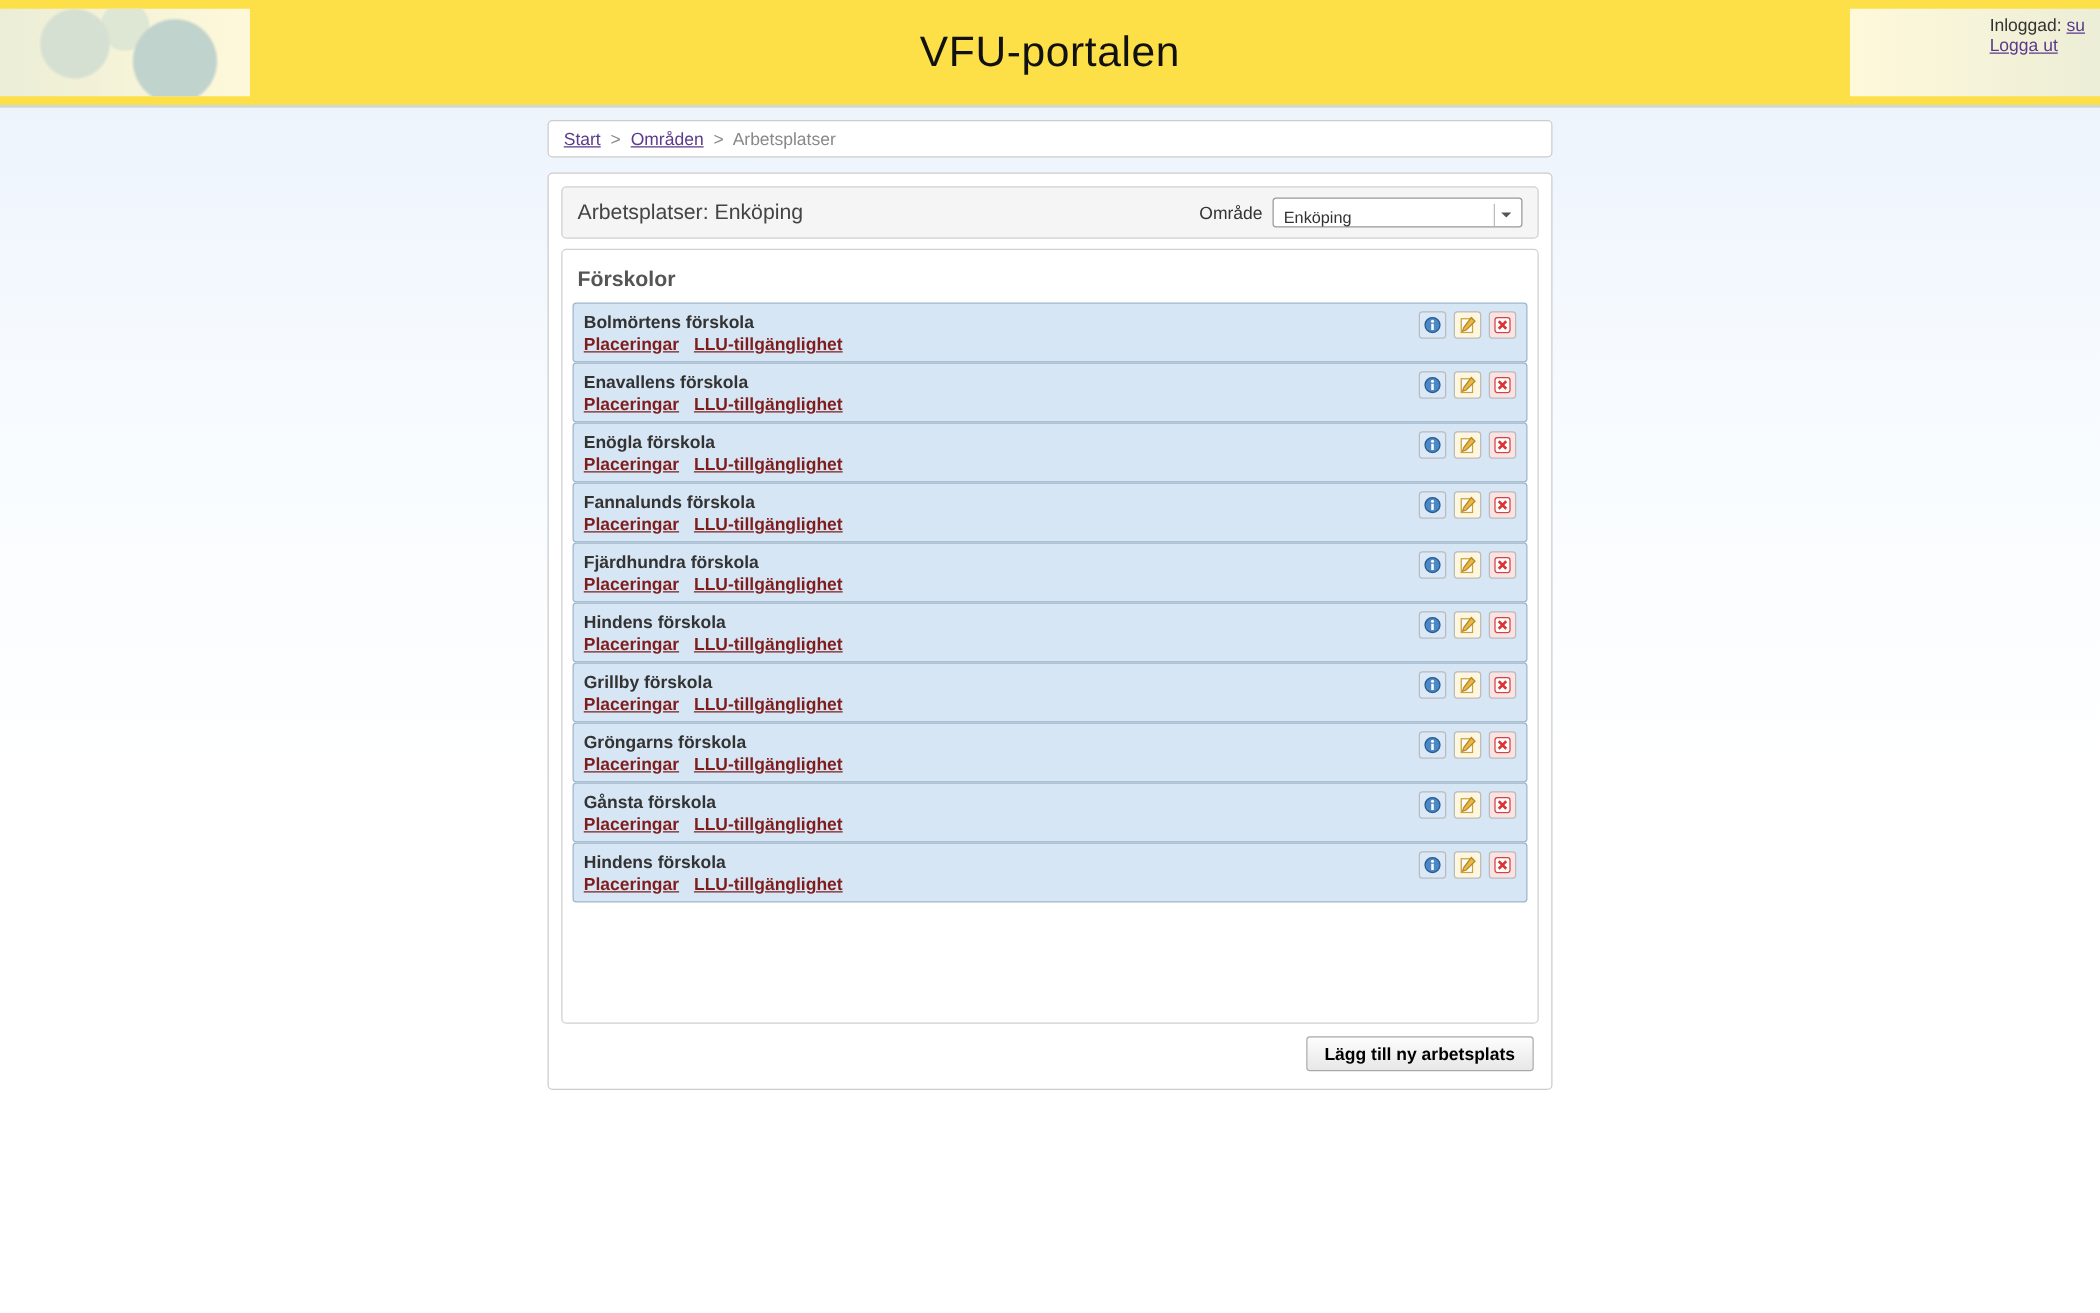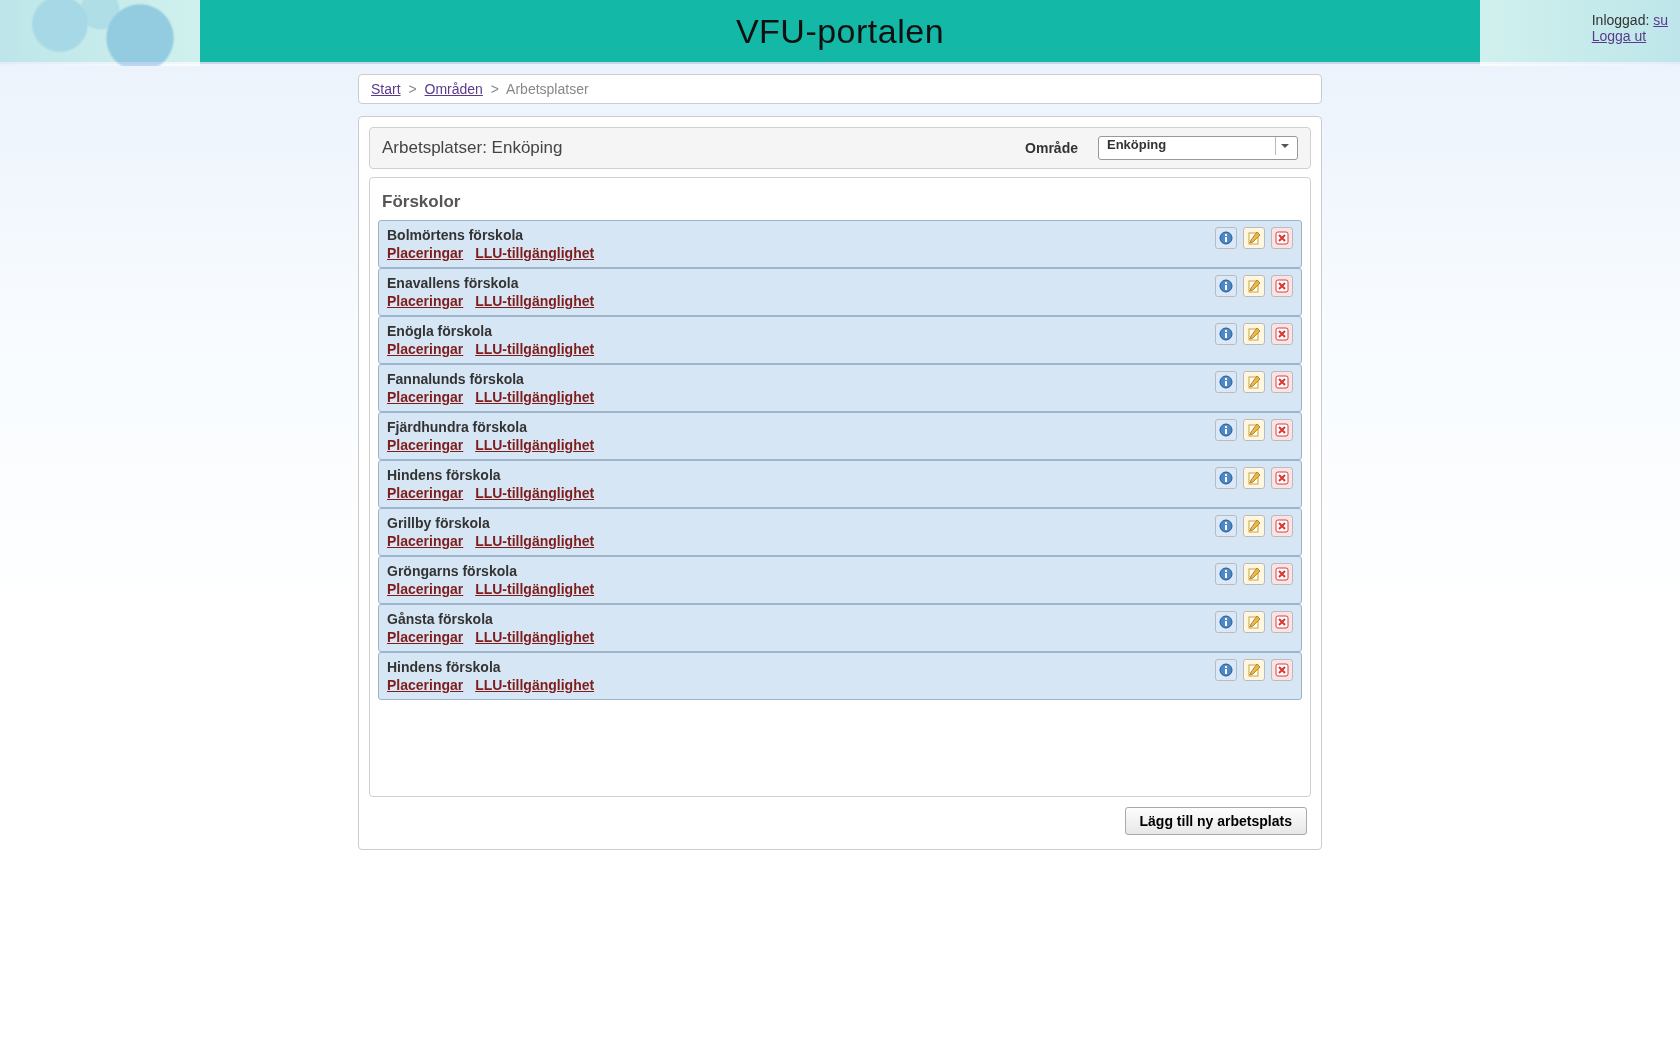--- a/index.html
+++ b/index.html
@@ -2,22 +2,22 @@
 <html><head>
   <meta charset="utf-8">
   <style>
     * { box-sizing: border-box; margin: 0; padding: 0; }
     html, body { width: 100%; height: 100%; font-family: Arial, Helvetica, sans-serif; font-size: 13px; color: #333; background: #fff; }
     body { background: linear-gradient(to bottom, #eaf1fb 0%, #f7fbff 30%, #ffffff 60%); }
     
     .header {
       display: flex;
       align-items: center;
-      height: 64px;
-      background: #14b8a6;
+      height: 86px;
+      background: #fde047;
       border-bottom: 2px solid #c7d7e8;
       position: relative;
     }
     .header-deco-left, .header-deco-right {
       width: 200px; height: 70px;
       background: radial-gradient(circle at 30% 40%, #cce0f5 18%, transparent 20%),
                   radial-gradient(circle at 70% 60%, #b3d1ef 22%, transparent 24%),
                   radial-gradient(circle at 50% 20%, #d7e8f8 16%, transparent 18%),
                   linear-gradient(to right, #e8f1fb, #ffffff);
       opacity: 0.8;
@@ -34,21 +34,21 @@
     .header-user {
       position: absolute;
       right: 12px;
       top: 12px;
       font-size: 14px;
       color: #333;
     }
     .header-user a { color: #5a3a8a; text-decoration: underline; }
     
     .page {
-      width: 964px;
+      width: 804px;
       margin: 10px auto;
     }
     
     .breadcrumb-box {
       background: #fff;
       border: 1px solid #ccc;
       border-radius: 4px;
       padding: 6px 12px;
       font-size: 14px;
       color: #555;
@@ -68,29 +68,29 @@
     .section-header {
       display: flex;
       justify-content: space-between;
       align-items: center;
       background: #f5f5f5;
       border: 1px solid #d0d0d0;
       border-radius: 4px;
       padding: 8px 12px;
     }
     .section-title { font-size: 17px; font-weight: normal; color: #444; }
-    .area-select-wrap { display: flex; align-items: center; gap: 20px; font-size: 14px; font-weight: bold; }
+    .area-select-wrap { display: flex; align-items: center; gap: 8px; font-size: 14px; }
     .area-select {
       background: #fff;
       border: 1px solid #999;
       border-radius: 3px;
       height: 24px;
       width: 200px;
       display: flex;
-      align-items: flex-start;
+      align-items: flex-end;
       justify-content: space-between;
       padding: 0 4px 0 8px;
       cursor: pointer;
       font-size: 13px;
     }
     .area-select .caret {
       width: 18px; height: 18px;
       display: flex; align-items: center; justify-content: center;
       border-left: 1px solid #bbb;
     }

